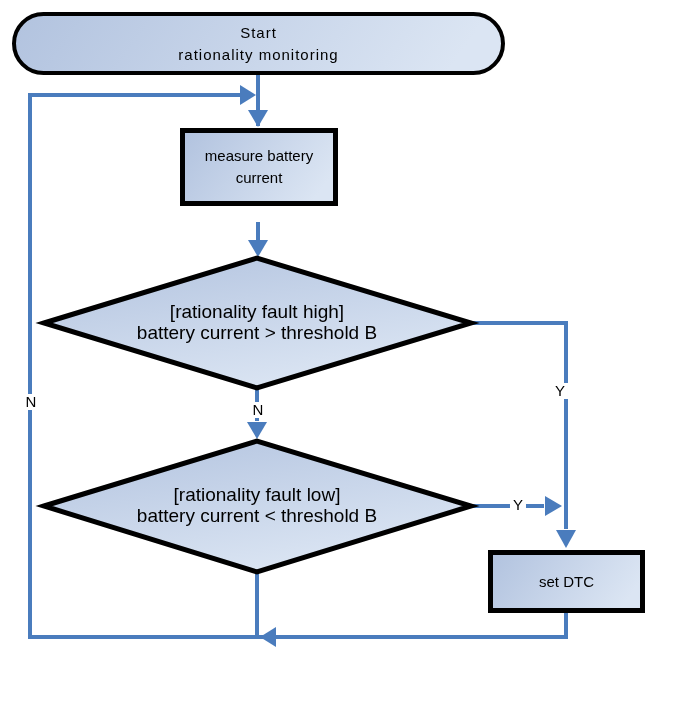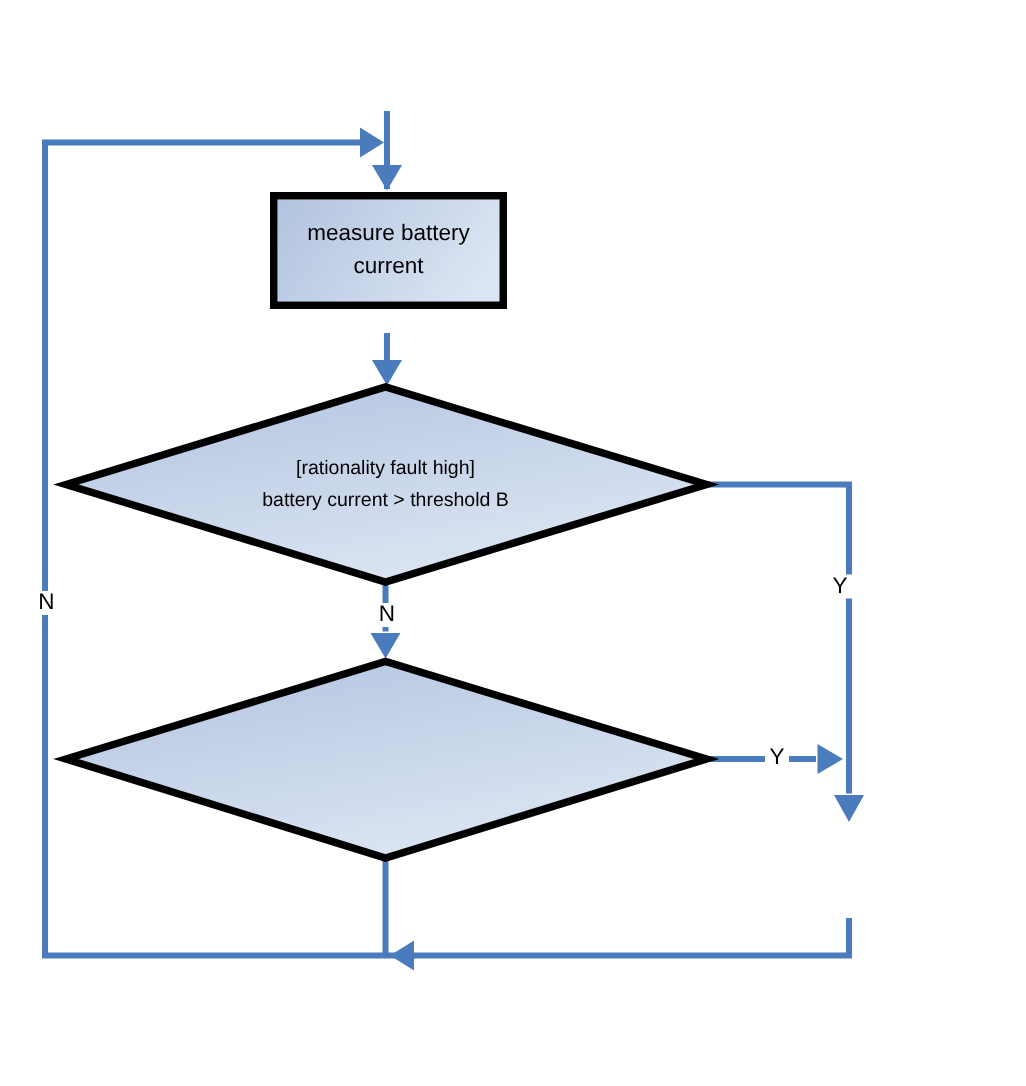--- a/index.html
+++ b/index.html
@@ -12,21 +12,21 @@
     position:absolute; box-sizing:border-box;
     display:flex; align-items:center; justify-content:center;
     text-align:center; white-space:pre-line;
     background:linear-gradient(125deg,#b2c3df 0%, #dbe5f3 90%);
     border:5px solid #000;
     font-size:15px; line-height:22px;
   }
   .terminator { border-width:4px; border-radius:34px; letter-spacing:1px; }
   .dtext {
     position:absolute; text-align:center; white-space:pre-line;
-    font-size:13px; line-height:21px;
+    font-size:19px; line-height:21px;
   }
   .elabel {
     position:absolute; transform:translate(-50%,-50%);
     background:#ffffff; padding:0 3px; font-size:15px; line-height:16px;
   }
   .caption {
     position:absolute; left:0; right:12px; top:690px;
     text-align:right; font-size:18px;
   }
 </style>
@@ -56,28 +56,33 @@
     <polygon points="276,627 276,647 260,637" fill="#4a7cbd"></polygon>
     <polygon points="248,240 268,240 258,257" fill="#4a7cbd"></polygon>
     <polygon points="247,422 267,422 257,439" fill="#4a7cbd"></polygon>
     <polygon points="556,530 576,530 566,548" fill="#4a7cbd"></polygon>
     <polygon points="545,496 545,516 562,506" fill="#4a7cbd"></polygon>
 
     <polygon points="44,323 257,258 471,323 257,388" fill="url(#gfill)" stroke="#000000" stroke-width="5"></polygon>
     <polygon points="44,506 257,441 471,506 257,572" fill="url(#gfill)" stroke="#000000" stroke-width="5"></polygon>
   </svg>
 
+  <div class="node terminator" style="left:12px; top:12px; width:493px; height:63px;">Start
+rationality monitoring</div>
 
   <div class="node" style="left:180px; top:128px; width:158px; height:78px;">measure battery
 current</div>
 
+  <div class="node" style="left:488px; top:550px; width:157px; height:63px;">set DTC</div>
 
   <div class="dtext" style="left:57px; top:301px; width:400px;">[rationality fault high]
 battery current &gt; threshold B</div>
 
+  <div class="dtext" style="left:57px; top:484px; width:400px;">[rationality fault low]
+battery current &lt; threshold B</div>
 
   <div class="elabel" style="left:31px; top:402px;">N</div>
   <div class="elabel" style="left:258px; top:410px;">N</div>
   <div class="elabel" style="left:560px; top:391px;">Y</div>
   <div class="elabel" style="left:518px; top:505px;">Y</div>
 
 
 </div>
 
 </body></html>

